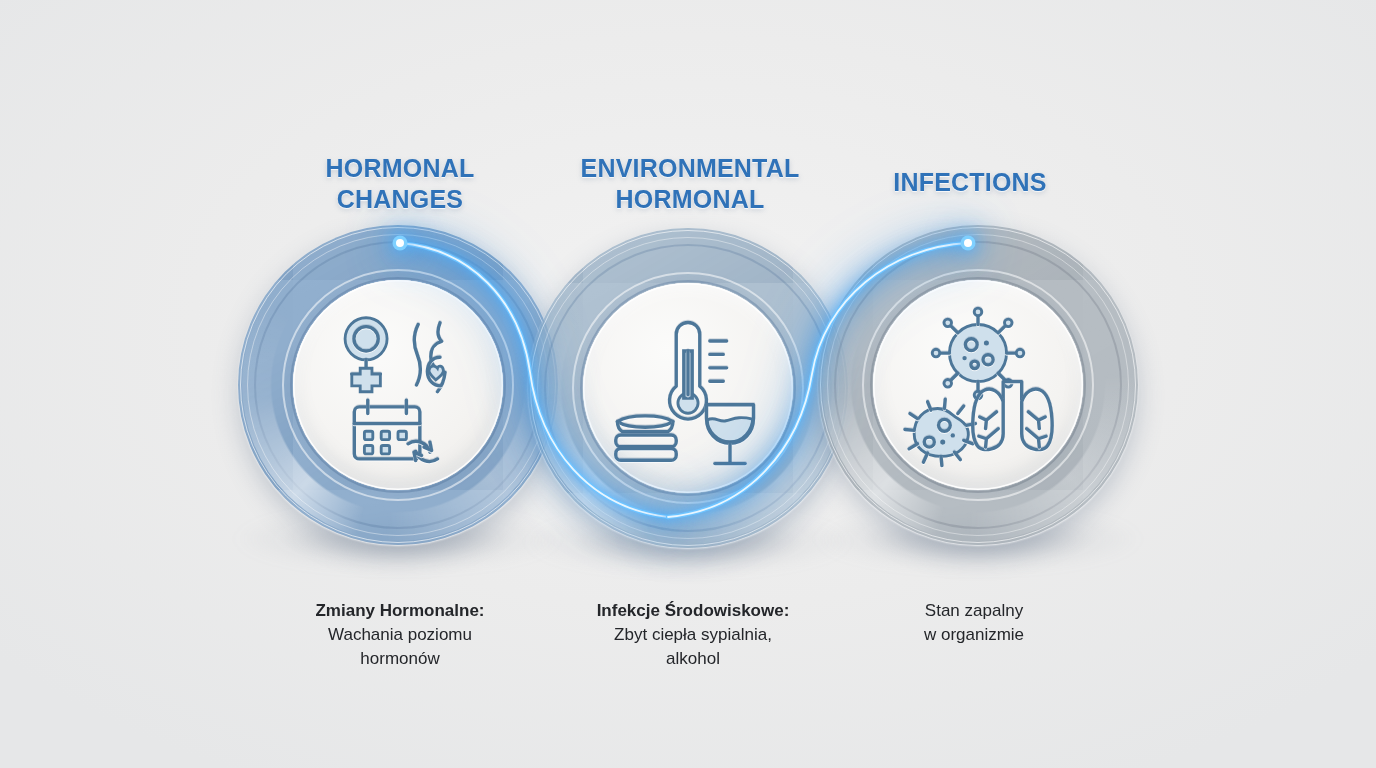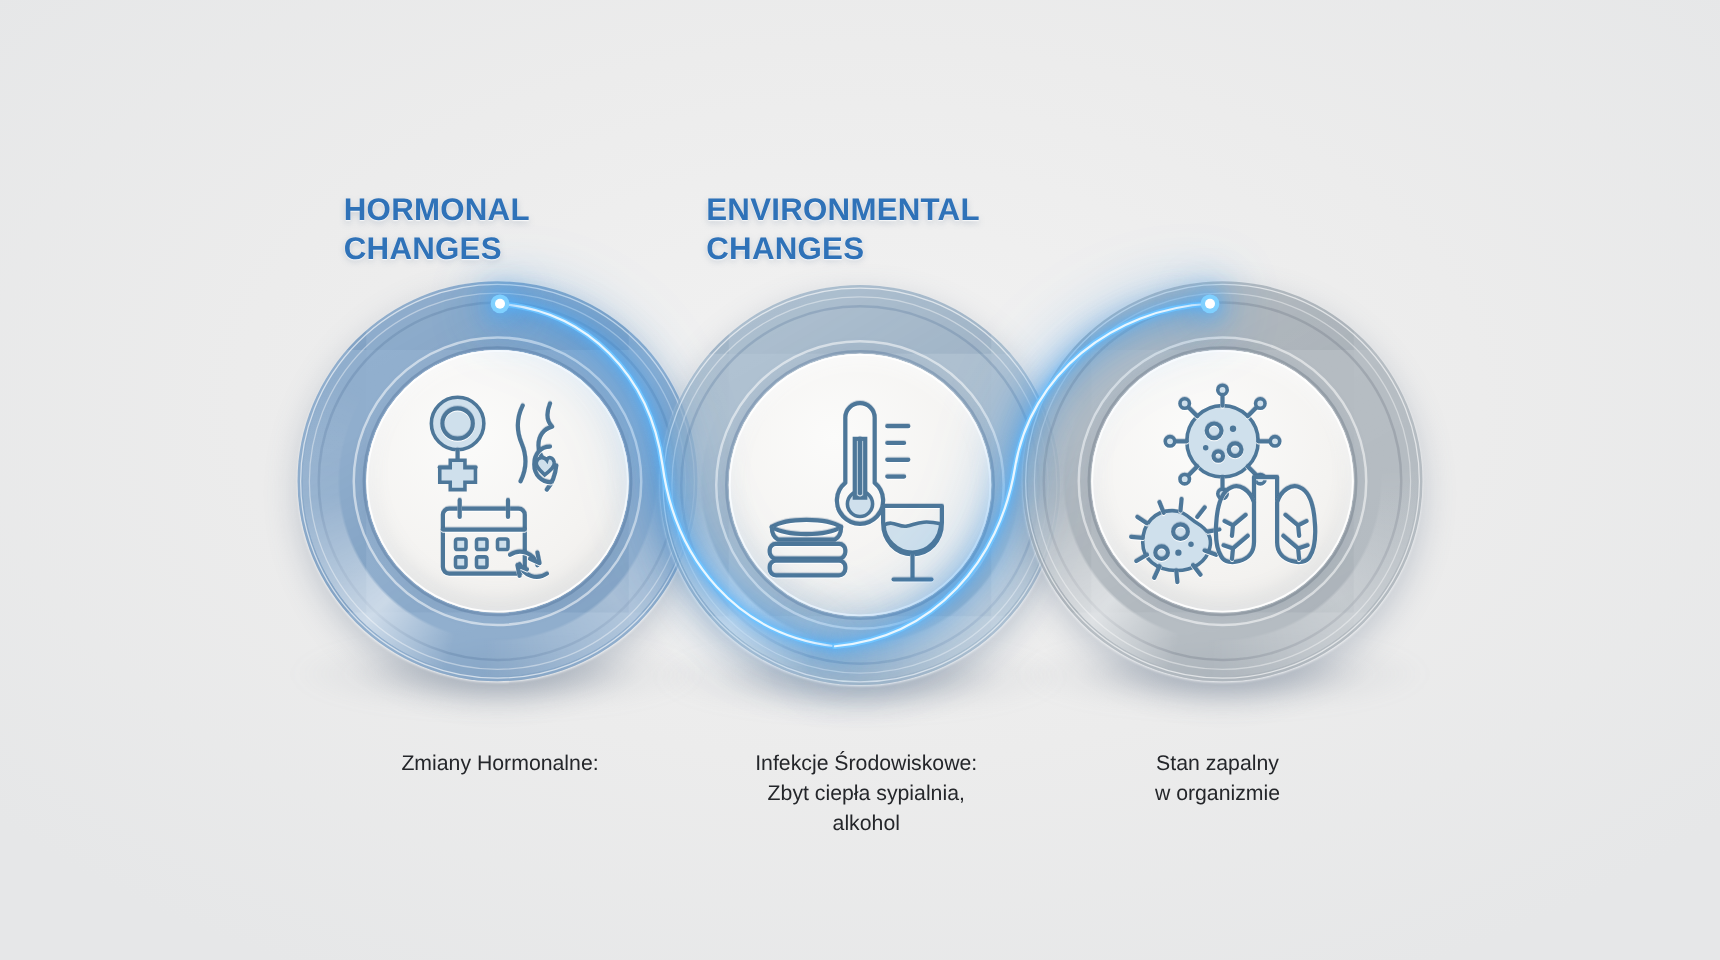--- a/index.html
+++ b/index.html
@@ -11,21 +11,21 @@
   body {
     background:
       radial-gradient(ellipse 900px 520px at 50% 42%, #f2f2f2 0%, #ececec 55%, #e6e7e8 100%);
     position: relative;
   }
 
   
   .headings { position: absolute; top: 0; left: 0; width: 1376px; height: 768px; }
   .heading {
     position: absolute;
-    text-align: left;
+    text-align: center;
     color: #2f72b8;
     font-weight: bold;
     font-size: 25px;
     line-height: 1.22;
     letter-spacing: .2px;
     text-shadow: 0 1px 1px rgba(255,255,255,.85), 0 2px 5px rgba(120,140,165,.35);
     white-space: pre-line;
   }
   #h1 { left: 275px; top: 153px; width: 250px; }
   #h2 { left: 565px; top: 153px; width: 250px; }
@@ -162,21 +162,21 @@
   .glow-dot-inner { fill: #ffffff; }
 
   
   .caption {
     position: absolute;
     text-align: center;
     color: #24262a;
     font-size: 17px;
     line-height: 1.42;
   }
-  .caption .cap-title { font-weight: normal; display: block; font-size: 17px; text-align: center; }
+  .caption .cap-title { font-weight: bold; display: block; font-size: 17px; text-align: center; }
   .caption .cap-body  { display: block; white-space: pre-line; }
   #c1 { left: 270px; top: 599px; width: 260px; }
   #c2 { left: 552px; top: 599px; width: 282px; }
   #c3 { left: 840px; top: 599px; width: 268px; }
 </style>
 </head>
 <body>
 
 <div class="stage">
 
@@ -342,25 +342,28 @@
   <circle class="glow-dot-outer" cx="400" cy="243" r="7.5"></circle>
   <circle class="glow-dot-inner" cx="400" cy="243" r="4"></circle>
   <circle class="glow-dot-outer" cx="968" cy="243" r="7.5"></circle>
   <circle class="glow-dot-inner" cx="968" cy="243" r="4"></circle>
 </svg>
 
 <div class="headings">
   <div class="heading" id="h1">HORMONAL
 CHANGES</div>
   <div class="heading" id="h2">ENVIRONMENTAL
-CHANGES</div>
+HORMONAL</div>
+  <div class="heading" id="h3">INFECTIONS</div>
 </div>
 
 <div class="caption" id="c1">
   <span class="cap-title">Zmiany Hormonalne:</span>
+  <span class="cap-body">Wachania poziomu
+hormonów</span>
 </div>
 <div class="caption" id="c2">
   <span class="cap-title">Infekcje Środowiskowe:</span>
   <span class="cap-body">Zbyt ciepła sypialnia,
 alkohol</span>
 </div>
 <div class="caption" id="c3">
   <span class="cap-body">Stan zapalny
 w organizmie</span>
 </div>

